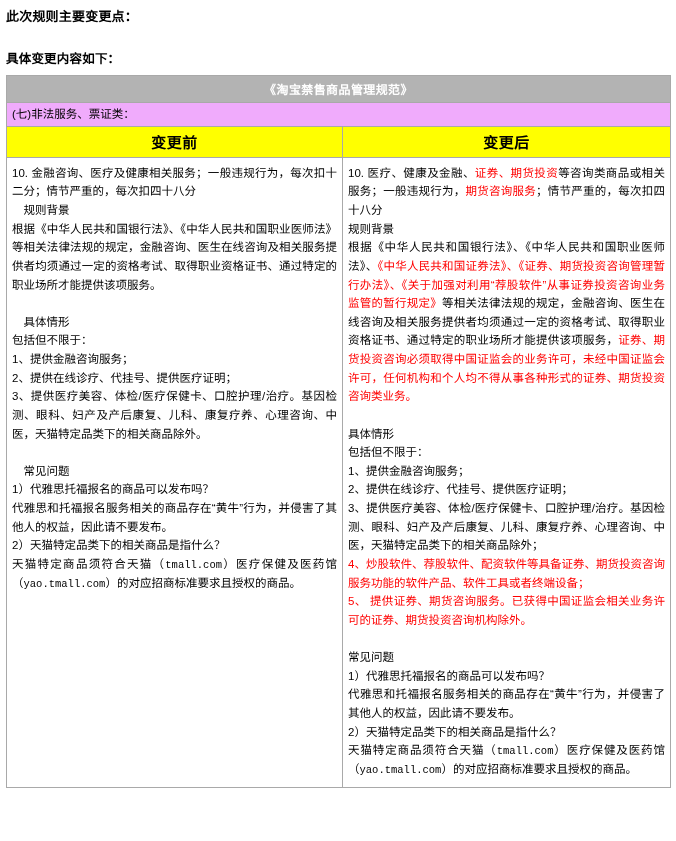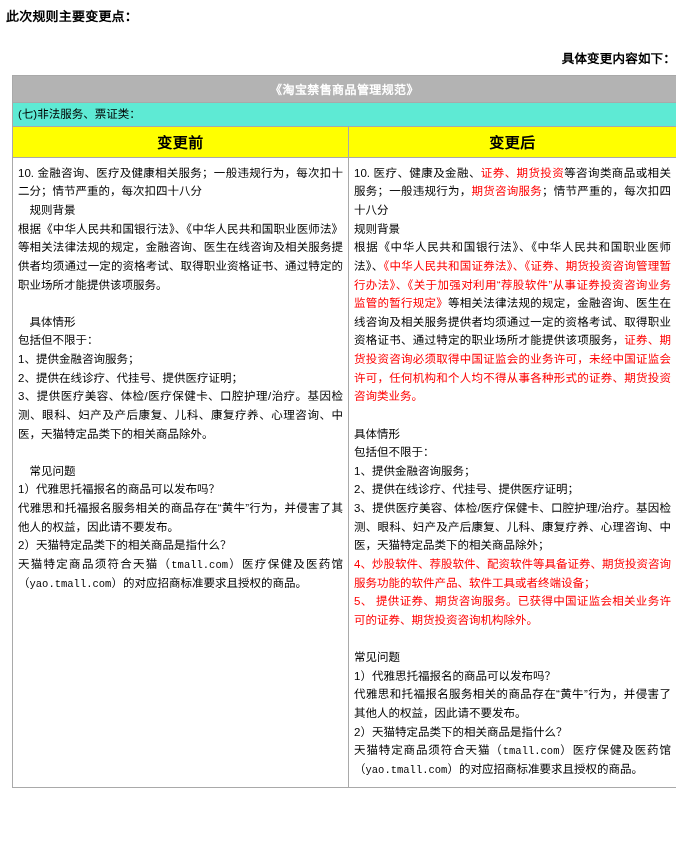--- a/index.html
+++ b/index.html
@@ -35,46 +35,45 @@
     font-size: 11.5px;
     line-height: 1.25;
     margin: 8px 0 0 6px;
   }
   .intro-heading-2 {
     font-size: 12.5px;
     font-weight: bold;
     line-height: 1.25;
     margin: 27px 0 0 6px;
     letter-spacing: 0.2px;
-    text-align: right;
   }
 
   
   .cmp-table {
-    margin: 7px 0 0 12px;
+    margin: 7px 0 0 6px;
     width: 664px;
     border-collapse: collapse;
     table-layout: fixed;
   }
   .cmp-table td {
     border: 1px solid #a9a9a9;
     vertical-align: top;
     padding: 0;
   }
   .doc-title-cell {
     background: #b3b3b3;
     text-align: center;
     font-size: 12px;
     font-weight: bold;
     color: #ffffff;
     padding: 4px 0 5px 0 !important;
     letter-spacing: 0.4px;
   }
   .category-cell {
-    background: #5eead4;
+    background: #f0abfc;
     font-size: 11.5px;
     padding: 4px 0 4px 5px !important;
     line-height: 1.3;
   }
   .col-head {
     background: #ffff00;
     text-align: center;
     font-size: 15px;
     font-weight: bold;
     padding: 4px 0 5px 0 !important;

